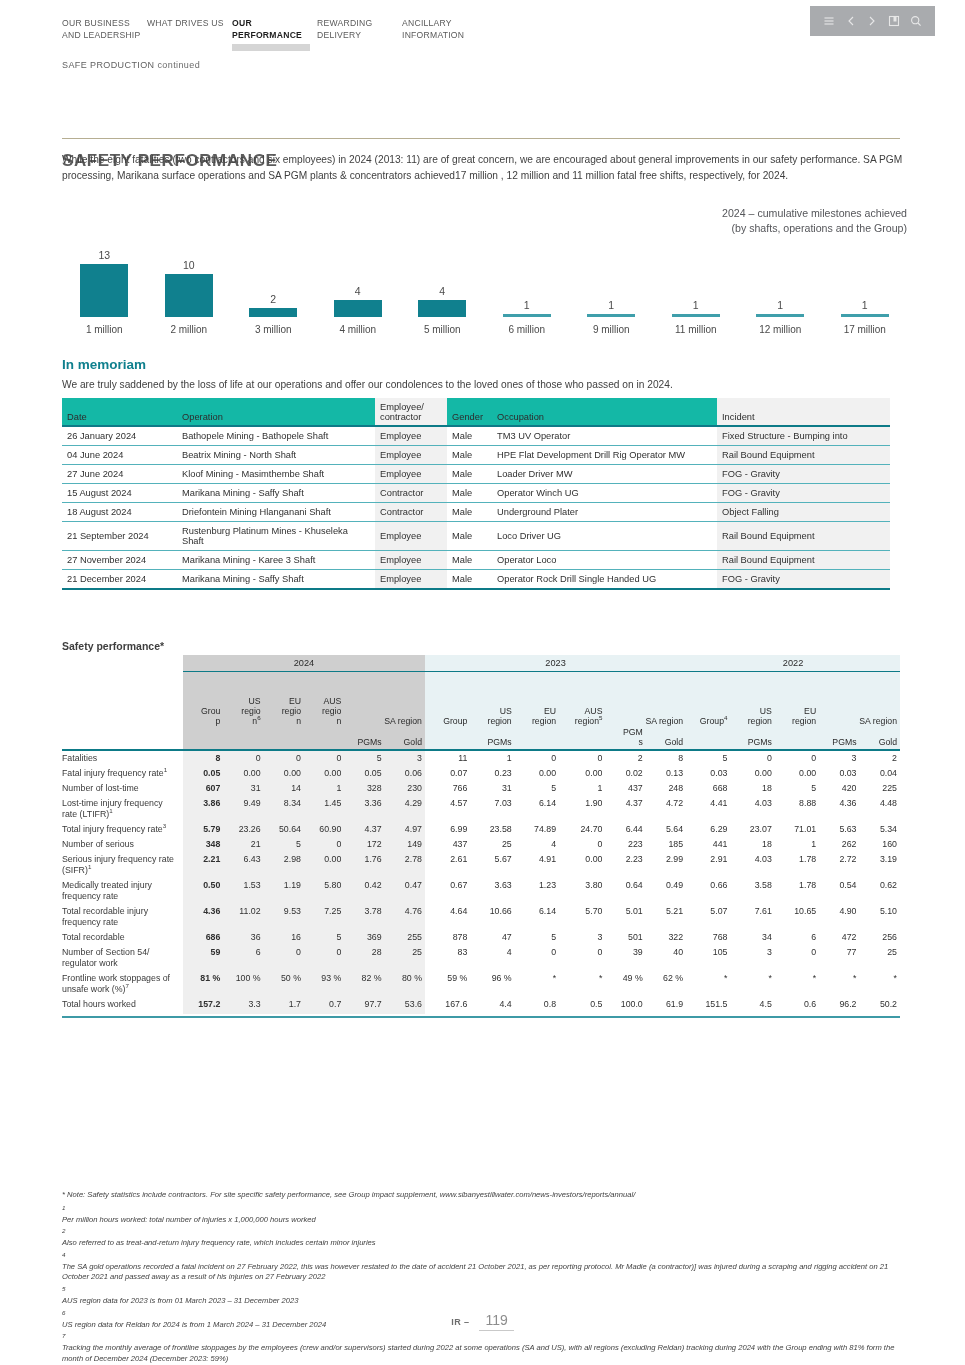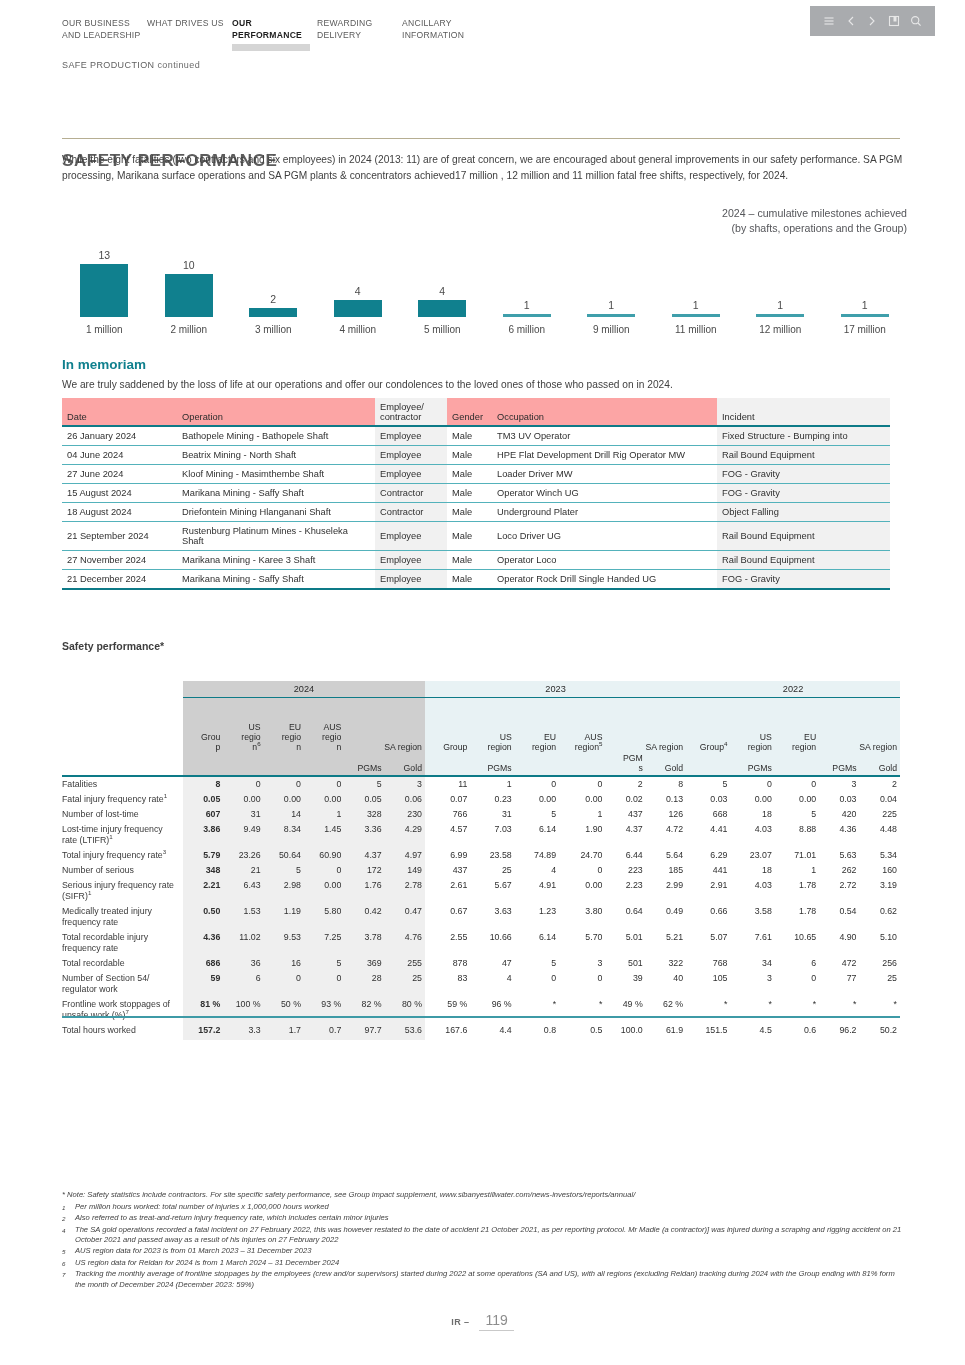--- a/index.html
+++ b/index.html
@@ -74,39 +74,39 @@
   }
   .memoriam-p {
     position: absolute; left: 62px; top: 379px; width: 845px;
     font-size: 10.2px; color: #3f3f3f;
   }
   .mem-table {
     position: absolute; left: 62px; top: 398px; width: 828px;
     border-collapse: collapse; font-size: 9.3px; color: #303030;
   }
   .mem-table thead th {
-    background: #fca5a5; font-weight: normal; text-align: left;
+    background: #14b8a6; font-weight: normal; text-align: left;
     vertical-align: bottom; padding: 4px 5px 3px 5px; font-size: 9.3px;
     color: #2d2d2d; height: 28px;
   }
   .mem-table thead tr th { border-bottom: 2.2px solid #0d7a87; }
   .mem-table tbody td {
     padding: 4px 5px; vertical-align: middle;
     border-bottom: 1.1px solid #53b2bb;
   }
   .mem-table tbody tr:last-child td { border-bottom: 2.2px solid #0d7a87; }
   .mem-table td.shade, .mem-table th.shade { background: #f1f1f1; }
 
   
   .sp-title {
     position: absolute; left: 62px; top: 640px; font-size: 10.5px;
     font-weight: bold; color: #3e3e3e;
   }
   .sp-table {
-    position: absolute; left: 62px; top: 681px; width: 838px;
+    position: absolute; left: 62px; top: 655px; width: 838px;
     border-collapse: collapse; font-size: 8.7px; color: #303030;
   }
   .sp-table th, .sp-table td { padding: 0; }
   .g24 { background: #cfcfcf; }
   .g24b { background: #efefef; }
   .gbl { background: #e8f2f4; }
   .year-row th {
     text-align: center; font-size: 9.2px; color: #2b2b2b; height: 16px;
     font-weight: normal;
   }
@@ -135,21 +135,21 @@
   .sp-bottomrule {
     position: absolute; left: 62px; width: 838px; height: 2.4px; background: #3e9aa6;
   }
   sup { font-size: 6.2px; vertical-align: super; line-height: 0; }
 
   
   .notes {
     position: absolute; left: 62px; top: 1190px; width: 845px;
     font-size: 7.6px; line-height: 10.6px; font-style: italic; color: #3f3f3f;
   }
-  .note-line { display: flex; }
+  .note-line { display: flex; flex-direction: column; }
   .note-num { width: 13px; flex: 0 0 13px; font-size: 6.2px; padding-top: 1px; }
   .note-txt { flex: 1; }
   .note-star { margin-bottom: 1px; }
 
   
   .footer {
     position: absolute; left: 0; top: 1312px; width: 965px;
     display: flex; justify-content: center; align-items: baseline; gap: 10px;
   }
   .footer .ir { font-size: 9px; font-weight: bold; color: #6d6d6d; letter-spacing:.4px;}
@@ -491,21 +491,21 @@
           <td class="g24b">31</td>
           <td class="g24b">14</td>
           <td class="g24b">1</td>
           <td class="g24b">328</td>
           <td class="g24b">230</td>
           <td>766</td>
           <td>31</td>
           <td>5</td>
           <td>1</td>
           <td>437</td>
-          <td>126</td>
+          <td>248</td>
           <td>668</td>
           <td>18</td>
           <td>5</td>
           <td>420</td>
           <td>225</td>
         </tr>
         <tr>
           <td class="lbl">Lost-time injury frequency rate (LTIFR)<sup>1</sup></td>
           <td class="b g24b">3.86</td>
           <td class="g24b">9.49</td>
@@ -606,21 +606,21 @@
           <td>0.62</td>
         </tr>
         <tr>
           <td class="lbl">Total recordable injury frequency rate</td>
           <td class="b g24b">4.36</td>
           <td class="g24b">11.02</td>
           <td class="g24b">9.53</td>
           <td class="g24b">7.25</td>
           <td class="g24b">3.78</td>
           <td class="g24b">4.76</td>
-          <td>2.55</td>
+          <td>4.64</td>
           <td>10.66</td>
           <td>6.14</td>
           <td>5.70</td>
           <td>5.01</td>
           <td>5.21</td>
           <td>5.07</td>
           <td>7.61</td>
           <td>10.65</td>
           <td>4.90</td>
           <td>5.10</td>

